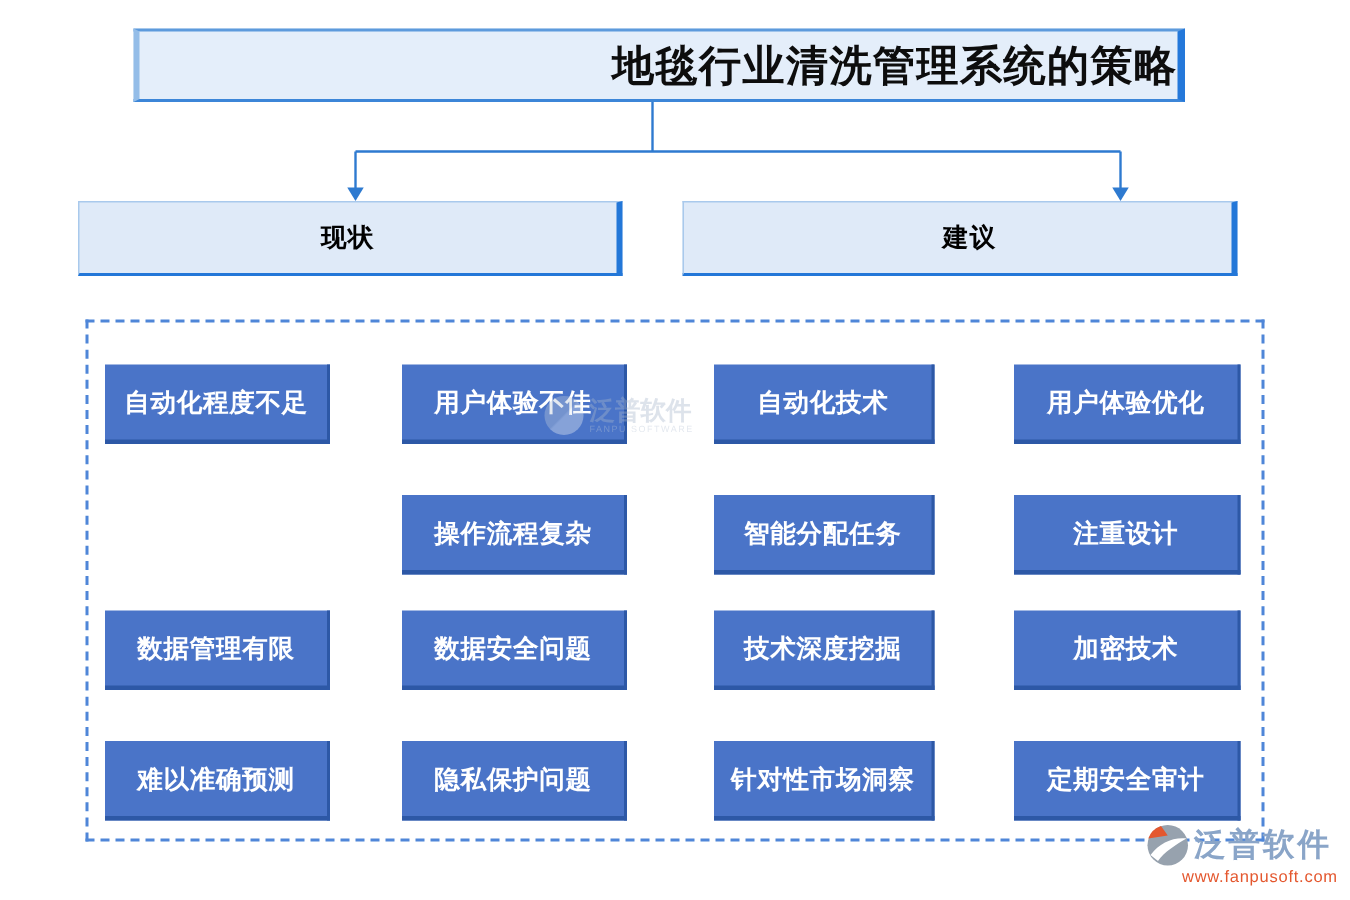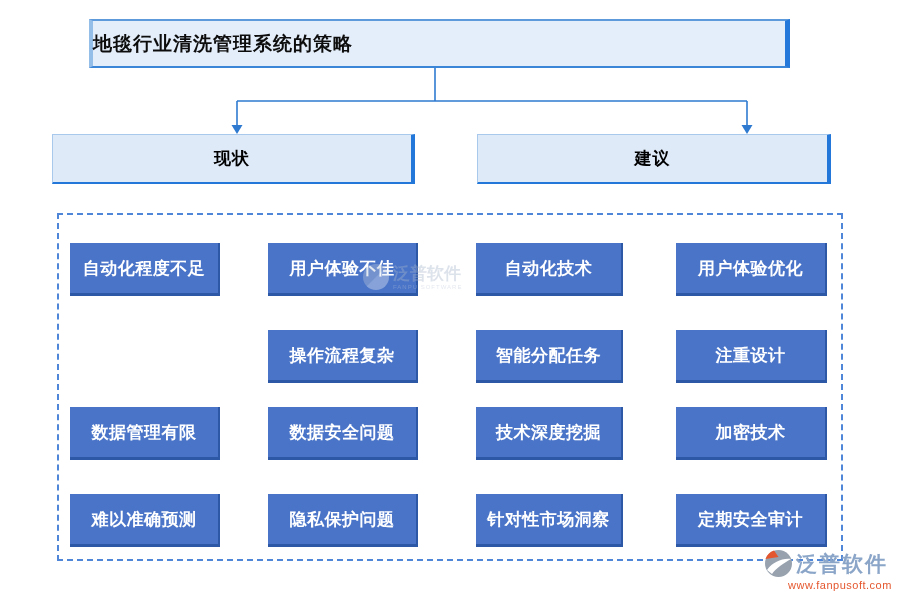--- a/index.html
+++ b/index.html
@@ -6,34 +6,34 @@
   .canvas{
     position:relative;width:900px;height:600px;background:#ffffff;overflow:hidden;
     font-family:"Liberation Sans","DejaVu Sans",sans-serif;
   }
   
   .title-box{
     position:absolute;left:89px;top:19px;width:692px;height:45px;
     background:#e4eefa;
     border-top:2px solid #5d9adc;border-bottom:2px solid #3c86d8;
     border-left:4px solid #94bde8;border-right:5px solid #2478da;
-    display:flex;align-items:center;justify-content:flex-start;
-    font-size:19px;font-weight:bold;color:#0d0d0d;letter-spacing:1px;
+    display:flex;align-items:center;justify-content:flex-end;
+    font-size:28px;font-weight:bold;color:#0d0d0d;letter-spacing:1px;
   }
   
   .branch{
     position:absolute;top:134px;height:47px;
     background:#dfeaf8;
     border-top:1px solid #a9c9ec;border-left:1px solid #a9c9ec;
     border-right:4px solid #2377d8;border-bottom:2px solid #2377d8;
     display:flex;align-items:center;justify-content:center;
     font-size:17px;font-weight:bold;color:#000000;letter-spacing:1px;
   }
   .branch.left{left:52px;width:358px;}
-  .branch.right{left:477px;width:349px;}
+  .branch.right{left:455px;width:349px;padding-left:16px;}
   
   .dashed-frame{
     position:absolute;left:57px;top:213px;width:786px;height:348px;
     border:2px dashed #4f86d8;box-sizing:border-box;
   }
   
   .node{
     position:absolute;height:50px;background:#4a74c8;
     border-right:2px solid #2d58a6;border-bottom:3px solid #2d58a6;
     display:flex;align-items:center;justify-content:center;

